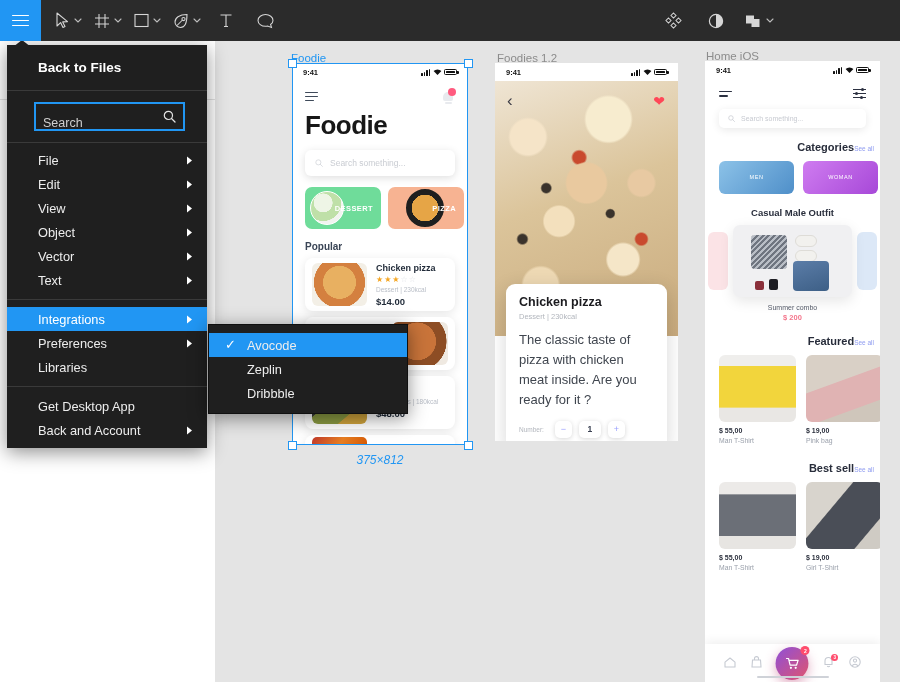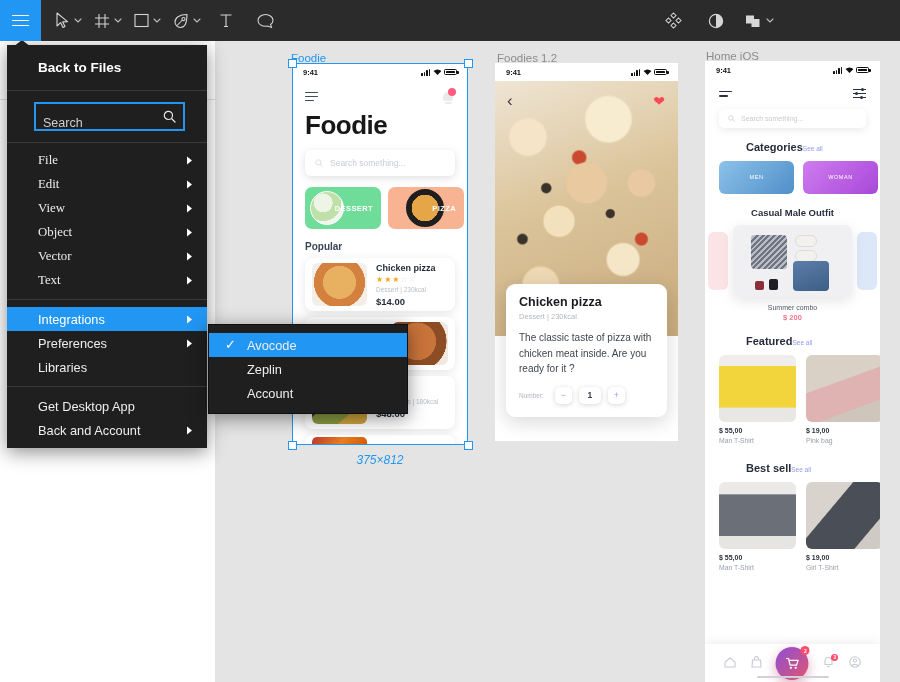--- a/index.html
+++ b/index.html
@@ -64,21 +64,21 @@
     position: relative; height: 29px; border: 2px solid #2196f3; background: #1f1f1f;
     display: flex; align-items: center;
   }
   .search-box input {
     border: 0; outline: 0; background: transparent; color: #fff;
     font-family: "Liberation Sans", sans-serif; font-size: 12.5px;
     padding: 12px 26px 0 7px; width: 100%; height: 100%;
   }
   .search-box input::placeholder { color: #cfcfcf; }
   .search-box .s-icon { position: absolute; right: 7px; top: 6px; }
-  .menu-list { padding: 5px 0 0 0; font-family: Liberation Serif, serif; }
+  .menu-list { padding: 5px 0 0 0; }
   .mi {
     height: 24px; display: flex; align-items: center; padding: 0 14px 0 31px;
     font-size: 12.8px; color: #ededed; cursor: pointer; position: relative;
   }
   .mi.active { background: #2196f3; color: #fff; }
   .mi .mi-arrow { margin-left: auto; }
   .mi-group-sep { height: 1px; background: #3a3a3a; margin: 7px 0; }
 
   
   .submenu {
@@ -163,21 +163,21 @@
   
   .a2-hero { position:relative; height: 255px; }
   .a2-back { position:absolute; left:12px; top:10px; color:#3c3c46; font-size:17px; font-weight:300; }
   .a2-heart { position:absolute; right:13px; top:12px; color:#ff4757; font-size:14px;}
   .a2-sheet {
     position:absolute; left:11px; right:11px; top:221px; background:#fff; border-radius:9px;
     box-shadow: 0 5px 20px rgba(0,0,0,.16); padding: 11px 13px 13px 13px;
   }
   .a2-t { font-size:12.5px; font-weight:bold; color:#1b1b1f; }
   .a2-sub { font-size:7.5px; color:#b2b6bd; margin-top:3px;}
-  .a2-desc { font-size:10px; color:#40464f; line-height:1.55; margin-top:9px;}
+  .a2-desc { font-size:13px; color:#40464f; line-height:1.55; margin-top:9px;}
   .a2-num { display:flex; align-items:center; gap:7px; margin-top:10px;}
   .a2-num .lbl { font-size:6.5px; color:#b2b6bd; margin-right:4px;}
   .stp {
     width:17px; height:17px; border-radius:5px; background:#fff; box-shadow:0 1px 5px rgba(0,0,0,.16);
     display:flex; align-items:center; justify-content:center; font-size:9px; color:#9aa0ff; cursor:pointer;
   }
   .stp.val { width:22px; color:#3a4052; font-size:8.5px; font-weight:bold;}
   .a2-bot { display:flex; align-items:center; justify-content:space-between; margin-top:11px;}
   .a2-price { font-size:17px; font-weight:bold; color:#1fd18a; letter-spacing:-.5px;}
   .a2-book {
@@ -193,21 +193,21 @@
   .a3-filter i { position:absolute; left:0; right:0; height:1.4px; background:#2c3141;}
   .a3-filter i:nth-child(1){top:1px}.a3-filter i:nth-child(2){top:5px}.a3-filter i:nth-child(3){top:9px}
   .a3-filter b { position:absolute; width:3px; height:3px; border-radius:50%; background:#2c3141;}
   .a3-filter b:nth-child(4){ left:8px; top:0px;} .a3-filter b:nth-child(5){ left:2px; top:4px;}
   .a3-filter b:nth-child(6){ left:7px; top:8px;}
   .a3-search {
     margin: 10px 14px 0 14px; height:19px; border-radius:5px; background:#fff;
     box-shadow: 0 2px 9px rgba(0,0,0,.09); display:flex; align-items:center; gap:6px; padding-left:9px;
   }
   .a3-search span { font-size:7px; color:#c7cad1;}
-  .a3-secrow { display:flex; align-items:baseline; justify-content:flex-start; padding: 13px 6px 0 14px; margin-left: 27px;}
+  .a3-secrow { display:flex; align-items:baseline; justify-content:flex-end; padding: 13px 6px 0 14px;}
   .a3-sec { font-size:11px; font-weight:bold; color:#272c3a;}
   .a3-seeall { font-size:6.5px; color:#8e9bf0; cursor:pointer;}
   .a3-cats { display:flex; gap:9px; padding: 8px 0 0 14px;}
   .a3-cat { width:75px; height:33px; border-radius:6px; flex:none; position:relative; overflow:hidden;}
   .a3-cat span { position:absolute; left:0; right:0; top:13px; text-align:center; font-size:5.5px; color:#fff; letter-spacing:.6px;}
   .a3-outfit-title { text-align:center; font-size:9.5px; font-weight:bold; color:#2a2f3d; padding-top:13px;}
   .a3-hero-row { position:relative; height:72px; margin-top:7px; }
   .a3-hero-card {
     position:absolute; left:28px; right:28px; top:0; bottom:0; border-radius:7px;
     background:#f0f0f2; box-shadow:0 4px 14px rgba(0,0,0,.10); overflow:hidden;
@@ -723,18 +723,18 @@
 
     <div class="submenu">
       <div class="smi active">
         <span class="check">✓</span>
         <span>Avocode</span>
       </div>
       <div class="smi">
         <span>Zeplin</span>
       </div>
       <div class="smi">
-        <span>Account</span>
+        <span>Dribbble</span>
       </div>
     </div>
 
   </div>
 </div>
 
 </body></html>

